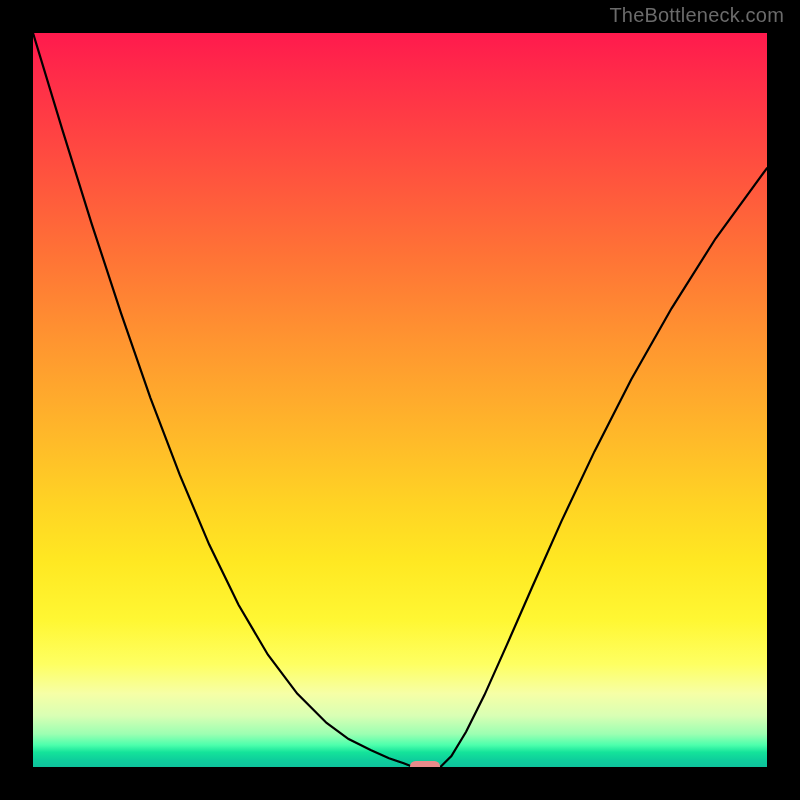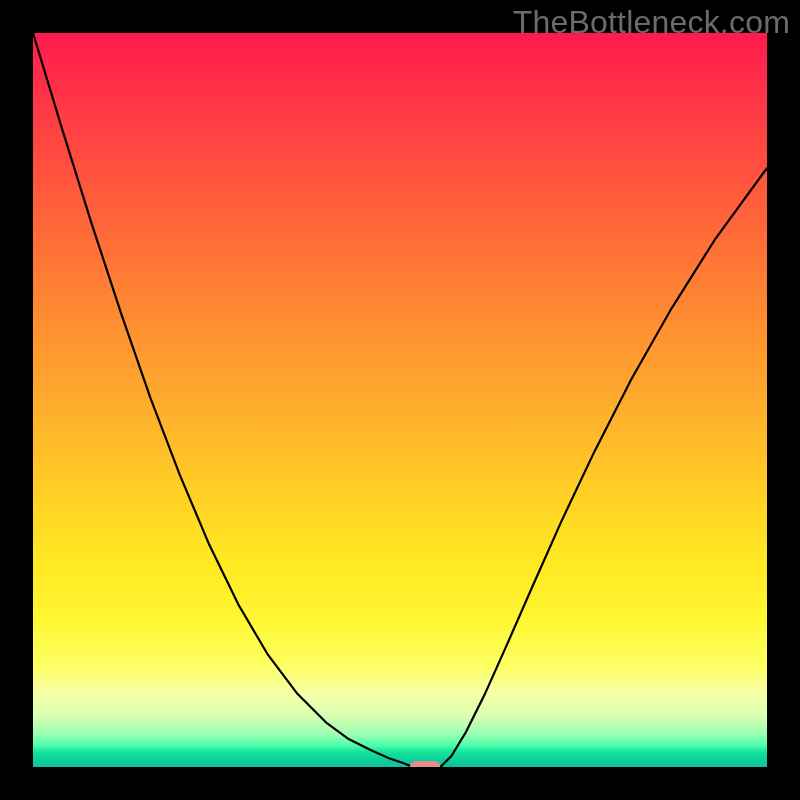--- a/index.html
+++ b/index.html
@@ -12,23 +12,23 @@
   }
   .container {
     position: relative;
     width: 800px;
     height: 800px;
     background: #000;
   }
   .watermark {
     position: absolute;
     top: 4px;
-    right: 10px;
+    right: 16px;
     font-family: Arial, Helvetica, sans-serif;
-    font-size: 32px;
+    font-size: 20px;
     font-weight: 500;
     color: #6b6b6b;
     letter-spacing: 0.2px;
     z-index: 5;
   }
   .plot-area {
     position: absolute;
     left: 33px;
     top: 33px;
     width: 734px;

